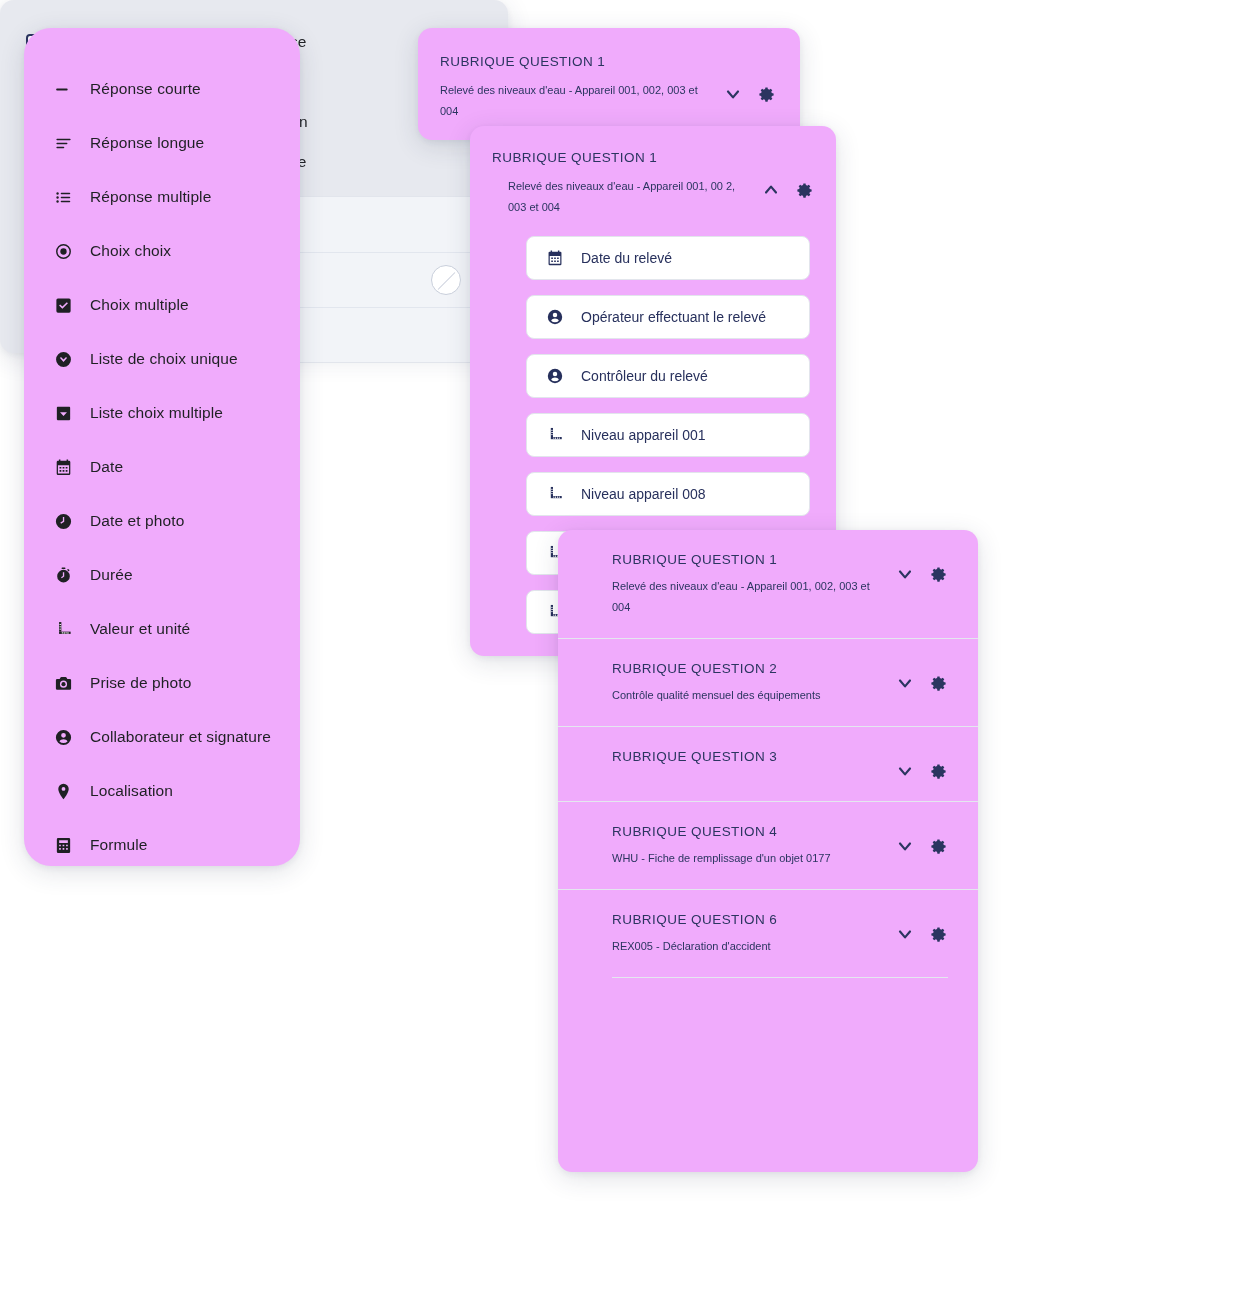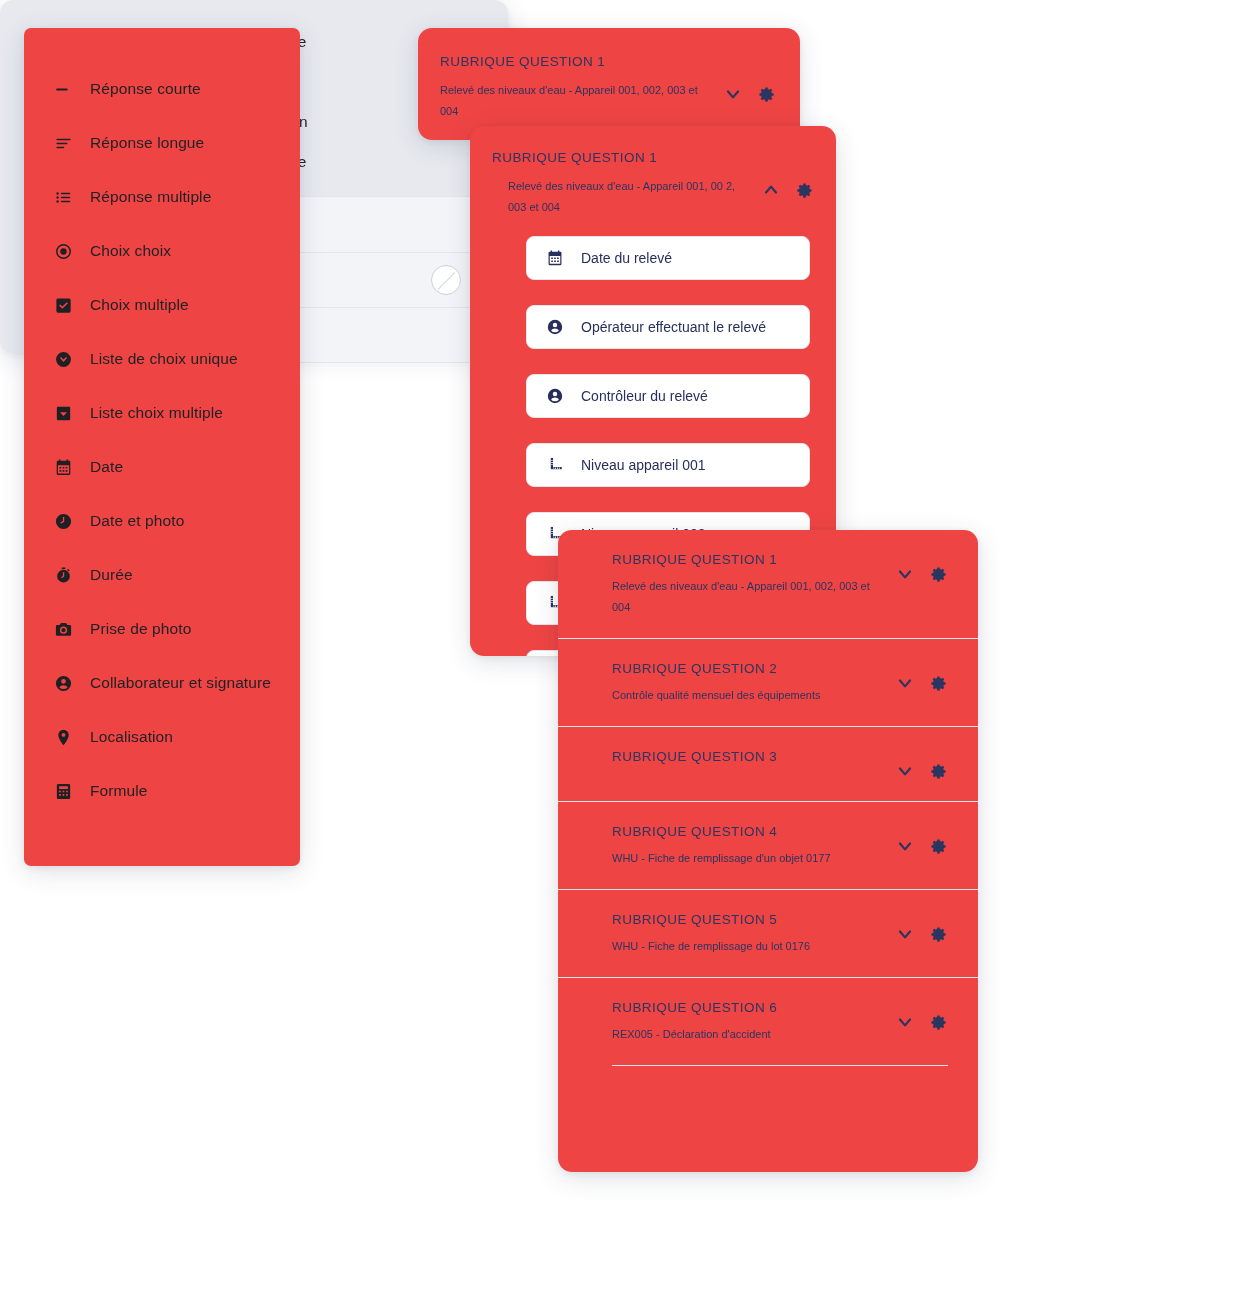--- a/index.html
+++ b/index.html
@@ -8,29 +8,29 @@
     height: 1311px;
     background: #ffffff;
     font-family: "Liberation Sans", sans-serif;
     overflow: hidden;
   }
   .stage { position: relative; width: 1236px; height: 1311px; }
 
   
   .card {
     position: absolute;
-    background: #ef4444;
+    background: #f0abfc;
     border-radius: 14px;
     box-shadow: 0 6px 26px rgba(40,50,80,0.14), 0 2px 6px rgba(40,50,80,0.07);
   }
 
   
   #type-palette {
     left: 24px; top: 28px; width: 276px; height: 838px;
-    border-radius: 7px;
+    border-radius: 27px;
     padding: 34px 0 32px 0;
   }
   .palette-item {
     display: flex; align-items: center;
     height: 54px;
     padding-left: 28px;
     cursor: pointer;
   }
   .palette-item .pi-icon {
     width: 22px; height: 22px;
@@ -97,21 +97,21 @@
     gap: 14px;
     color: #2b3560;
   }
   .icon-btn {
     display: flex; align-items: center; justify-content: center;
     cursor: pointer;
     color: #2b3560;
   }
 
   
-  .q-list { margin-top: 18px; display: flex; flex-direction: column; gap: 25px; }
+  .q-list { margin-top: 18px; display: flex; flex-direction: column; gap: 15px; }
   .q-chip {
     display: flex; align-items: center;
     height: 44px;
     background: #ffffff;
     border: 1px solid #e2e5ec;
     border-radius: 8px;
     padding-left: 18px;
     margin-left: 34px;
     margin-right: 4px;
     cursor: pointer;
@@ -291,20 +291,36 @@
       </div>
       <div class="palette-item">
         <span class="pi-icon">
           <svg width="19" height="19" viewBox="0 0 24 24" fill="currentColor">
             <rect x="9.6" y="1.8" width="4.8" height="2.1" rx=".7"></rect>
             <path d="M12 4.8a8 8 0 108 8 8 8 0 00-8-8zm.9 8.6-3.1 2.1-.9-1.4 2.3-1.6V7.8h1.7z"></path>
             <rect x="16.6" y="4.2" width="3" height="1.8" rx=".9" transform="rotate(45 18.1 5.1)"></rect>
           </svg>
         </span>
         <span class="pi-label">Durée</span>
+      </div>
+      <div class="palette-item">
+        <span class="pi-icon">
+          <svg width="19" height="19" viewBox="0 0 24 24" fill="currentColor">
+            <path d="M6.4 2.6h2.9v12.1H6.4z"></path>
+            <path d="M6.4 14.7H21v2.9H6.4z"></path>
+            <rect x="9.9" y="15.2" width="1.1" height="2" fill="#ffffff"></rect>
+            <rect x="12.3" y="15.2" width="1.1" height="2.4" fill="#ffffff"></rect>
+            <rect x="14.7" y="15.2" width="1.1" height="2" fill="#ffffff"></rect>
+            <rect x="17.1" y="15.2" width="1.1" height="2.4" fill="#ffffff"></rect>
+            <rect x="6.9" y="5.2" width="2" height="1.1" fill="#ffffff"></rect>
+            <rect x="6.9" y="8.1" width="2.4" height="1.1" fill="#ffffff"></rect>
+            <rect x="6.9" y="11" width="2" height="1.1" fill="#ffffff"></rect>
+          </svg>
+        </span>
+        <span class="pi-label">Valeur et unité</span>
       </div>
       <div class="palette-item">
         <span class="pi-icon">
           <svg width="19" height="19" viewBox="0 0 24 24" fill="currentColor">
             <path d="M20 6.2h-3.1l-1.1-1.8a1.3 1.3 0 00-1.1-.6H9.3a1.3 1.3 0 00-1.1.6L7.1 6.2H4a1.6 1.6 0 00-1.6 1.6v10.4A1.6 1.6 0 004 19.8h16a1.6 1.6 0 001.6-1.6V7.8A1.6 1.6 0 0020 6.2zm-8 11.1a4.5 4.5 0 114.5-4.5 4.5 4.5 0 01-4.5 4.5z"></path>
             <circle cx="12" cy="12.8" r="2.6"></circle>
           </svg>
         </span>
         <span class="pi-label">Prise de photo</span>
       </div>
@@ -540,39 +556,20 @@
             <span class="icon-btn">
               <svg width="19" height="19" viewBox="0 0 24 24" fill="currentColor">
                 <path d="M12 8.4a3.6 3.6 0 100 7.2 3.6 3.6 0 000-7.2zm0 5.6a2 2 0 110-4 2 2 0 010 4z"></path>
                 <path d="M21 13.4v-2.8l-2.3-.4a7 7 0 00-.7-1.7l1.3-1.9-2-2-1.9 1.3a7 7 0 00-1.7-.7L13.4 3h-2.8l-.4 2.2a7 7 0 00-1.7.7L6.6 4.6l-2 2 1.3 1.9a7 7 0 00-.7 1.7L3 10.6v2.8l2.2.4a7 7 0 00.7 1.7l-1.3 1.9 2 2 1.9-1.3a7 7 0 001.7.7l.4 2.2h2.8l.4-2.2a7 7 0 001.7-.7l1.9 1.3 2-2-1.3-1.9a7 7 0 00.7-1.7l2.2-.4z"></path>
               </svg>
             </span>
           </div>
         </div>
         <div class="list-row">
           <div class="rub-head-texts">
-            <div class="rub-eyebrow">RUBRIQUE QUESTION 5</div>
-            <div class="rub-title">WHU - Fiche de remplissage du lot 0176</div>
-          </div>
-          <div class="rub-actions">
-            <span class="icon-btn">
-              <svg width="20" height="20" viewBox="0 0 24 24" fill="none" stroke="currentColor" stroke-width="2.6" stroke-linecap="round" stroke-linejoin="round">
-                <polyline points="6,9 12,16 18,9"></polyline>
-              </svg>
-            </span>
-            <span class="icon-btn">
-              <svg width="19" height="19" viewBox="0 0 24 24" fill="currentColor">
-                <path d="M12 8.4a3.6 3.6 0 100 7.2 3.6 3.6 0 000-7.2zm0 5.6a2 2 0 110-4 2 2 0 010 4z"></path>
-                <path d="M21 13.4v-2.8l-2.3-.4a7 7 0 00-.7-1.7l1.3-1.9-2-2-1.9 1.3a7 7 0 00-1.7-.7L13.4 3h-2.8l-.4 2.2a7 7 0 00-1.7.7L6.6 4.6l-2 2 1.3 1.9a7 7 0 00-.7 1.7L3 10.6v2.8l2.2.4a7 7 0 00.7 1.7l-1.3 1.9 2 2 1.9-1.3a7 7 0 001.7.7l.4 2.2h2.8l.4-2.2a7 7 0 001.7-.7l1.9 1.3 2-2-1.3-1.9a7 7 0 00.7-1.7l2.2-.4z"></path>
-              </svg>
-            </span>
-          </div>
-        </div>
-        <div class="list-row">
-          <div class="rub-head-texts">
             <div class="rub-eyebrow">RUBRIQUE QUESTION 6</div>
             <div class="rub-title">REX005 - Déclaration d'accident</div>
           </div>
           <div class="rub-actions">
             <span class="icon-btn">
               <svg width="20" height="20" viewBox="0 0 24 24" fill="none" stroke="currentColor" stroke-width="2.6" stroke-linecap="round" stroke-linejoin="round">
                 <polyline points="6,9 12,16 18,9"></polyline>
               </svg>
             </span>
             <span class="icon-btn">

